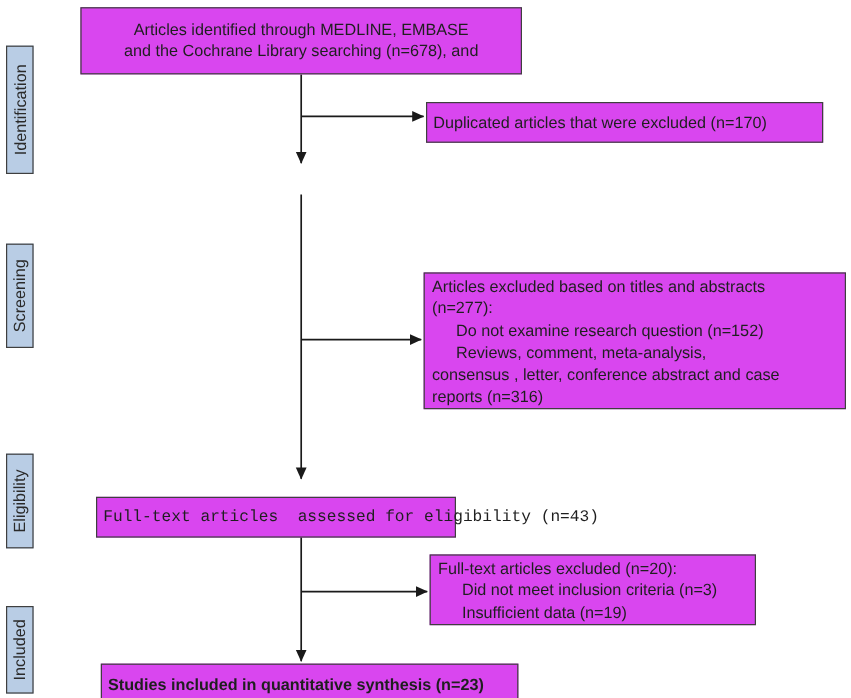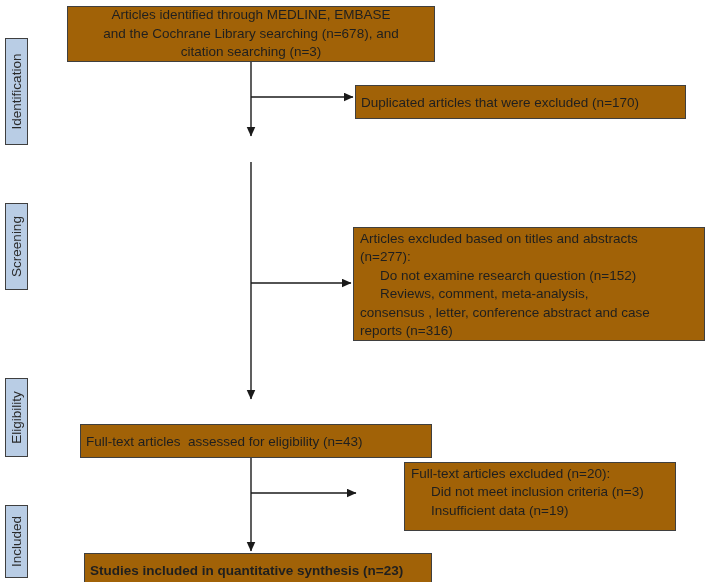--- a/index.html
+++ b/index.html
@@ -7,21 +7,21 @@
     position: relative;
     width: 709px;
     height: 582px;
     background: #ffffff;
     font-family: "Liberation Sans", sans-serif;
     color: #1f1f1f;
     overflow: hidden;
   }
   .box {
     position: absolute;
-    background: #a16207;
+    background: #d946ef;
     border: 1.5px solid var(--box-border, #3f3f3f);
     box-sizing: border-box;
     font-size: 13.5px;
     z-index: 2;
   }
   .single {
     display: flex;
     align-items: center;
     padding: 16px 5px;
     white-space: pre;
@@ -72,42 +72,41 @@
   <div class="stage" style="left:5px; top:378px; width:23px; height:79px;">
     <span>Eligibility</span>
   </div>
   <div class="stage" style="left:5px; top:505px; width:23px; height:73px;">
     <span>Included</span>
   </div>
 
   <div class="box center" style="left:67px; top:6px; width:368px; height:56px;">
     <div class="line">Articles identified through MEDLINE, EMBASE</div>
     <div class="line">and the Cochrane Library searching (n=678), and</div>
-    <div class="line">citation searching (n=3)</div>
   </div>
 
   <div class="box single" style="left:355px; top:85px; width:331px; height:26px;">
     <span>Duplicated articles that were excluded (n=170)</span>
   </div>
 
 
   <div class="box multi" style="left:353px; top:227px; width:352px; height:114px;">
     <div class="line">Articles excluded based on titles and abstracts</div>
     <div class="line">(n=277):</div>
     <div class="line indent">Do not examine research question (n=152)</div>
     <div class="line indent">Reviews, comment, meta-analysis,</div>
     <div class="line">consensus , letter, conference abstract and case</div>
     <div class="line">reports (n=316)</div>
   </div>
 
-  <div class="box single" style="left:80px; top:424px; width:352px; height:27px;">
+  <div class="box single" style="left:80px; top:414px; width:300px; height:27px;font-family:Liberation Mono, monospace;">
     <span>Full-text articles  assessed for eligibility (n=43)</span>
   </div>
 
-  <div class="box multi" style="left:358px; top:462px; width:272px; height:69px;margin-left:46px;">
+  <div class="box multi" style="left:358px; top:462px; width:272px; height:59px;">
     <div class="line">Full-text articles excluded (n=20):</div>
     <div class="line indent">Did not meet inclusion criteria (n=3)</div>
     <div class="line indent">Insufficient data (n=19)</div>
   </div>
 
   <div class="box single" style="left:84px; top:553px; width:348px; height:27px;font-weight:bold;">
     <span>Studies included in quantitative synthesis (n=23)</span>
   </div>
 
   <svg class="connectors" width="709" height="582" viewBox="0 0 709 582">

